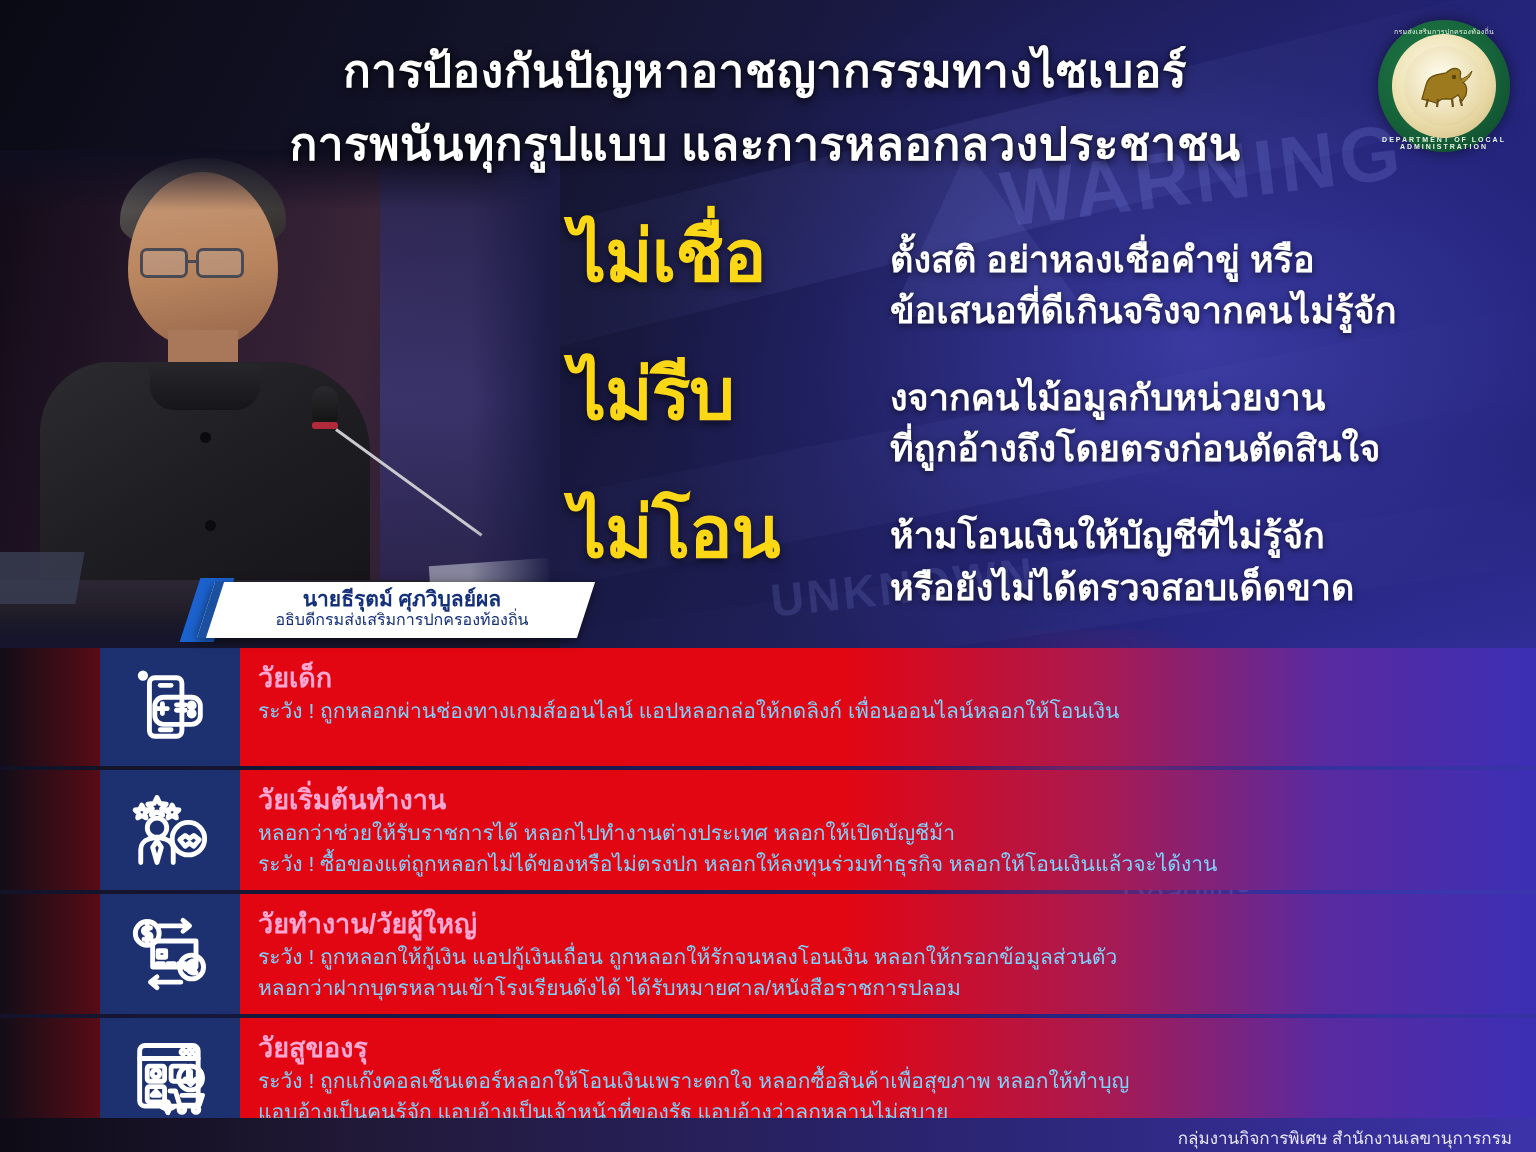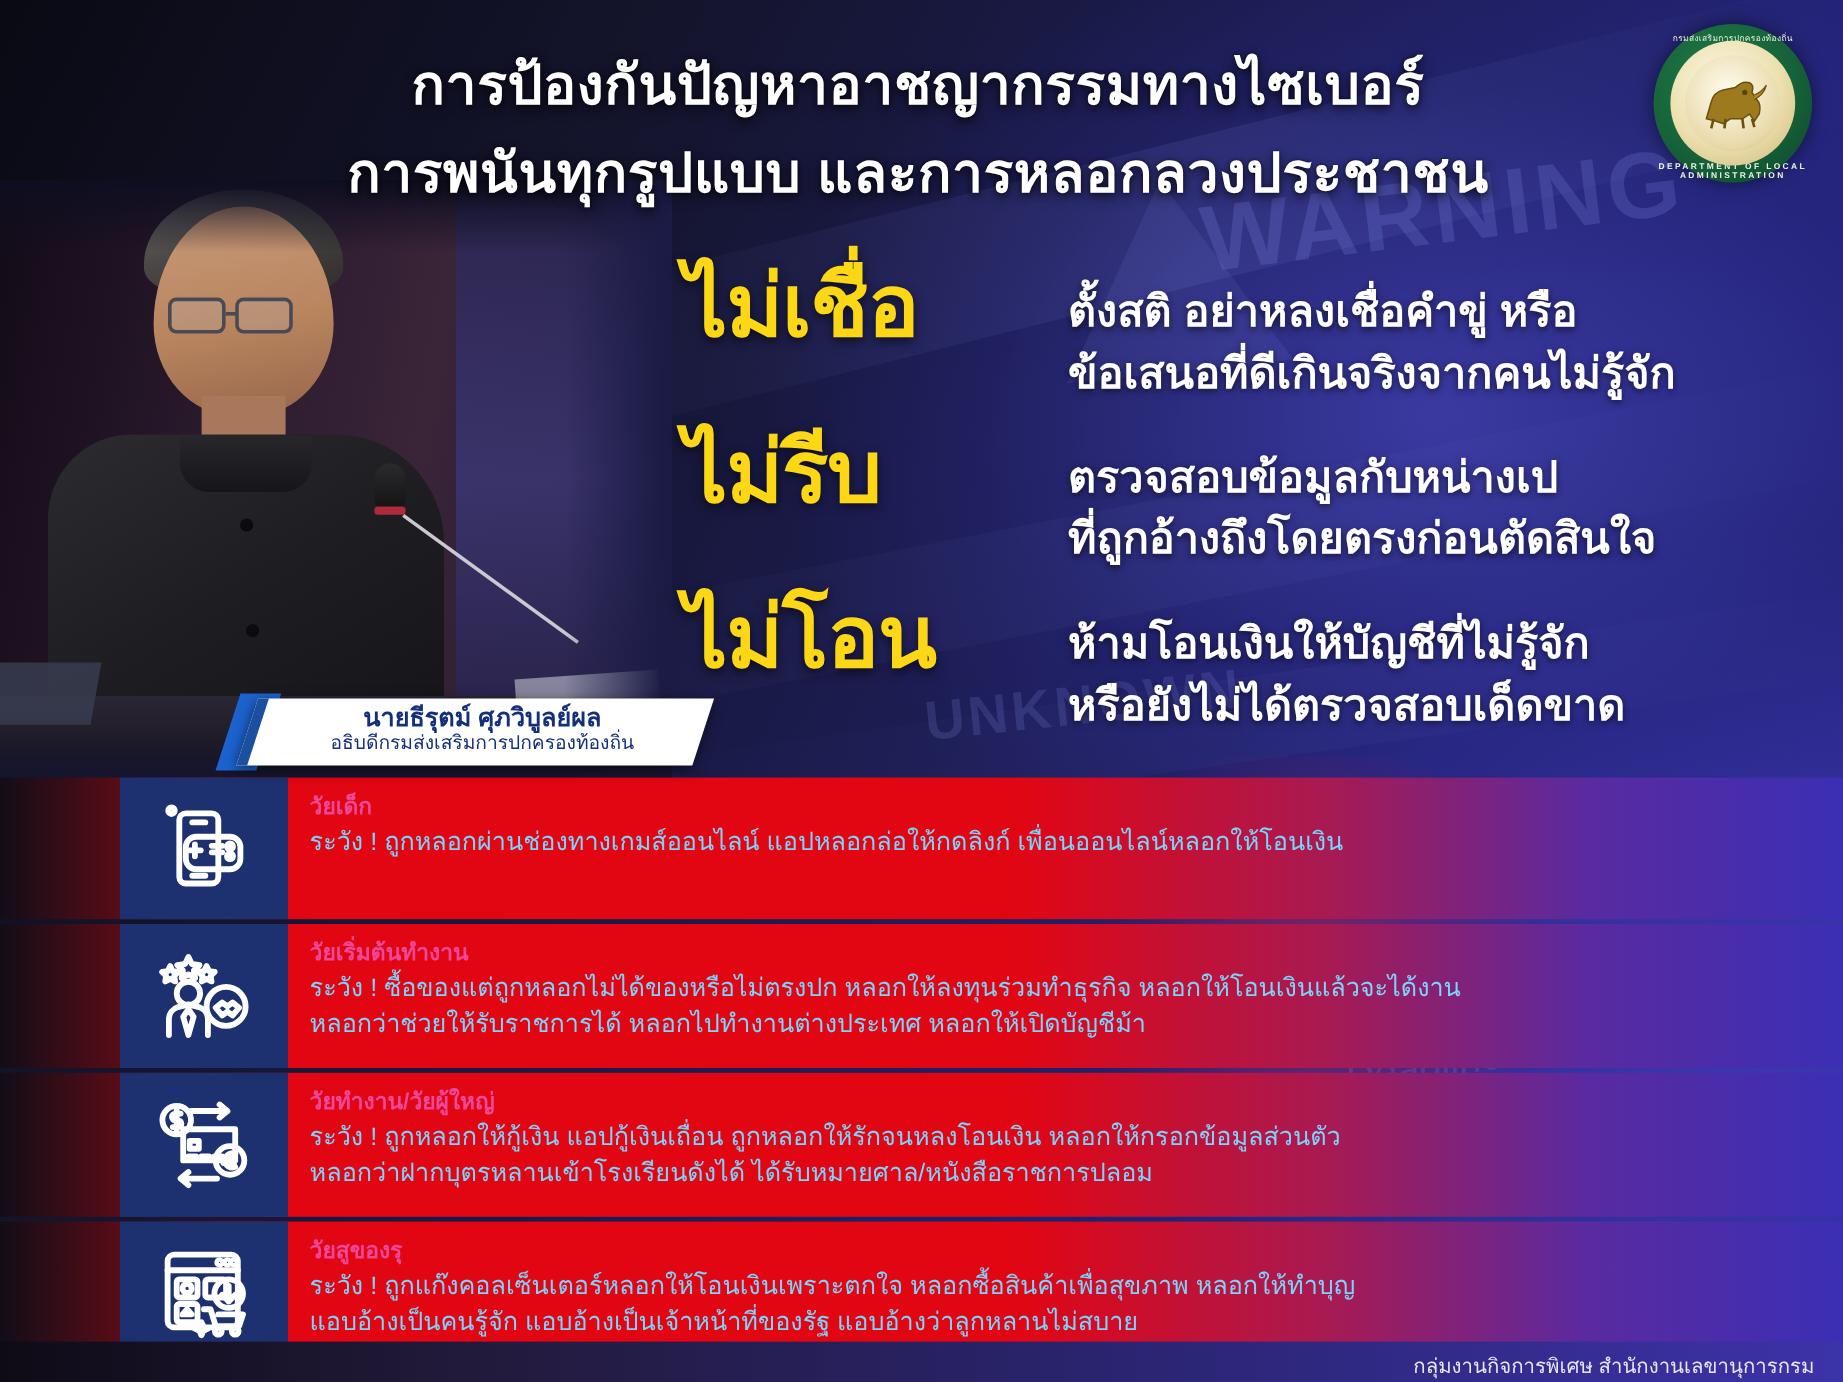--- a/index.html
+++ b/index.html
@@ -190,21 +190,21 @@
     position:absolute; inset:0;
     background:linear-gradient(90deg,
       #120d17 0%, #5d0c16 7%, #e20613 13%, #e20613 55%,
       #a81a52 72%, #5a2aa0 86%, #3b2fb4 100%);
   }
   .row-iconbox {
     position:absolute; left:100px; top:0; width:140px; height:100%;
     background:#1d3070; display:flex; align-items:center; justify-content:center;
   }
   .row-content { position:absolute; left:258px; top:0; right:40px; height:100%; padding-top:14px; }
-  .row-title { color:#ec4899; font-size:19px; font-weight:bold; line-height:1.2; margin-bottom:2px; }
+  .row-title { color:#f9a8d4; font-size:27px; font-weight:bold; line-height:1.2; margin-bottom:2px; }
   .row-desc { color:#7dd3fc; font-size:21px; line-height:1.46; }
   .row-desc div { white-space:nowrap; }
   .row.tall { height:120px;padding-left:12px; }
 
   .ico { width:78px; height:78px; stroke:#ffffff; fill:none; stroke-width:4.5;
          stroke-linecap:round; stroke-linejoin:round; }
 
   
   .footer {
     position:absolute; left:0; bottom:0; width:1536px; height:34px; z-index:6;
@@ -278,21 +278,21 @@
     <div class="slogan-row">
       <div class="slogan-big">ไม่เชื่อ</div>
       <div class="slogan-desc">
         <div>ตั้งสติ อย่าหลงเชื่อคำขู่ หรือ</div>
         <div>ข้อเสนอที่ดีเกินจริงจากคนไม่รู้จัก</div>
       </div>
     </div>
     <div class="slogan-row">
       <div class="slogan-big">ไม่รีบ</div>
       <div class="slogan-desc">
-        <div>ตรวจสอบข้อมูลกับหน่างเป</div>
+        <div>งจากคนไม้อมูลกับหน่วยงาน</div>
         <div>ที่ถูกอ้างถึงโดยตรงก่อนตัดสินใจ</div>
       </div>
     </div>
     <div class="slogan-row">
       <div class="slogan-big">ไม่โอน</div>
       <div class="slogan-desc">
         <div>ห้ามโอนเงินให้บัญชีที่ไม่รู้จัก</div>
         <div>หรือยังไม่ได้ตรวจสอบเด็ดขาด</div>
       </div>
     </div>
@@ -342,22 +342,22 @@
           <circle cx="24" cy="34" r="9"></circle>
           <path d="M9 66 v-12 a10 10 0 0 1 7 -9.5 l8 -2 8 2 a10 10 0 0 1 7 9.5 v12"></path>
           <path d="M24 46 l-4 6 4 14 4 -14 z"></path>
           <circle cx="53" cy="44" r="15"></circle>
           <path d="M45 45 l5 -4 4 3 4 -3 5 4 -5 6 -4 -3 -4 3 z"></path>
         </svg>
       </div>
       <div class="row-content">
         <div class="row-title">วัยเริ่มต้นทำงาน</div>
         <div class="row-desc">
+          <div>หลอกว่าช่วยให้รับราชการได้ หลอกไปทำงานต่างประเทศ หลอกให้เปิดบัญชีม้า</div>
           <div>ระวัง ! ซื้อของแต่ถูกหลอกไม่ได้ของหรือไม่ตรงปก หลอกให้ลงทุนร่วมทำธุรกิจ หลอกให้โอนเงินแล้วจะได้งาน</div>
-          <div>หลอกว่าช่วยให้รับราชการได้ หลอกไปทำงานต่างประเทศ หลอกให้เปิดบัญชีม้า</div>
         </div>
       </div>
     </div>
 
     <div class="row tall">
       <div class="row-bg"></div>
       <div class="row-iconbox">
         <svg class="ico" viewBox="0 0 72 72">
           <circle cx="15" cy="17" r="11"></circle>
           <path d="M18 12 h-4 a2.6 2.6 0 0 0 0 5.2 h2 a2.6 2.6 0 0 1 0 5.2 h-4 M15 9.5 v15"></path>

